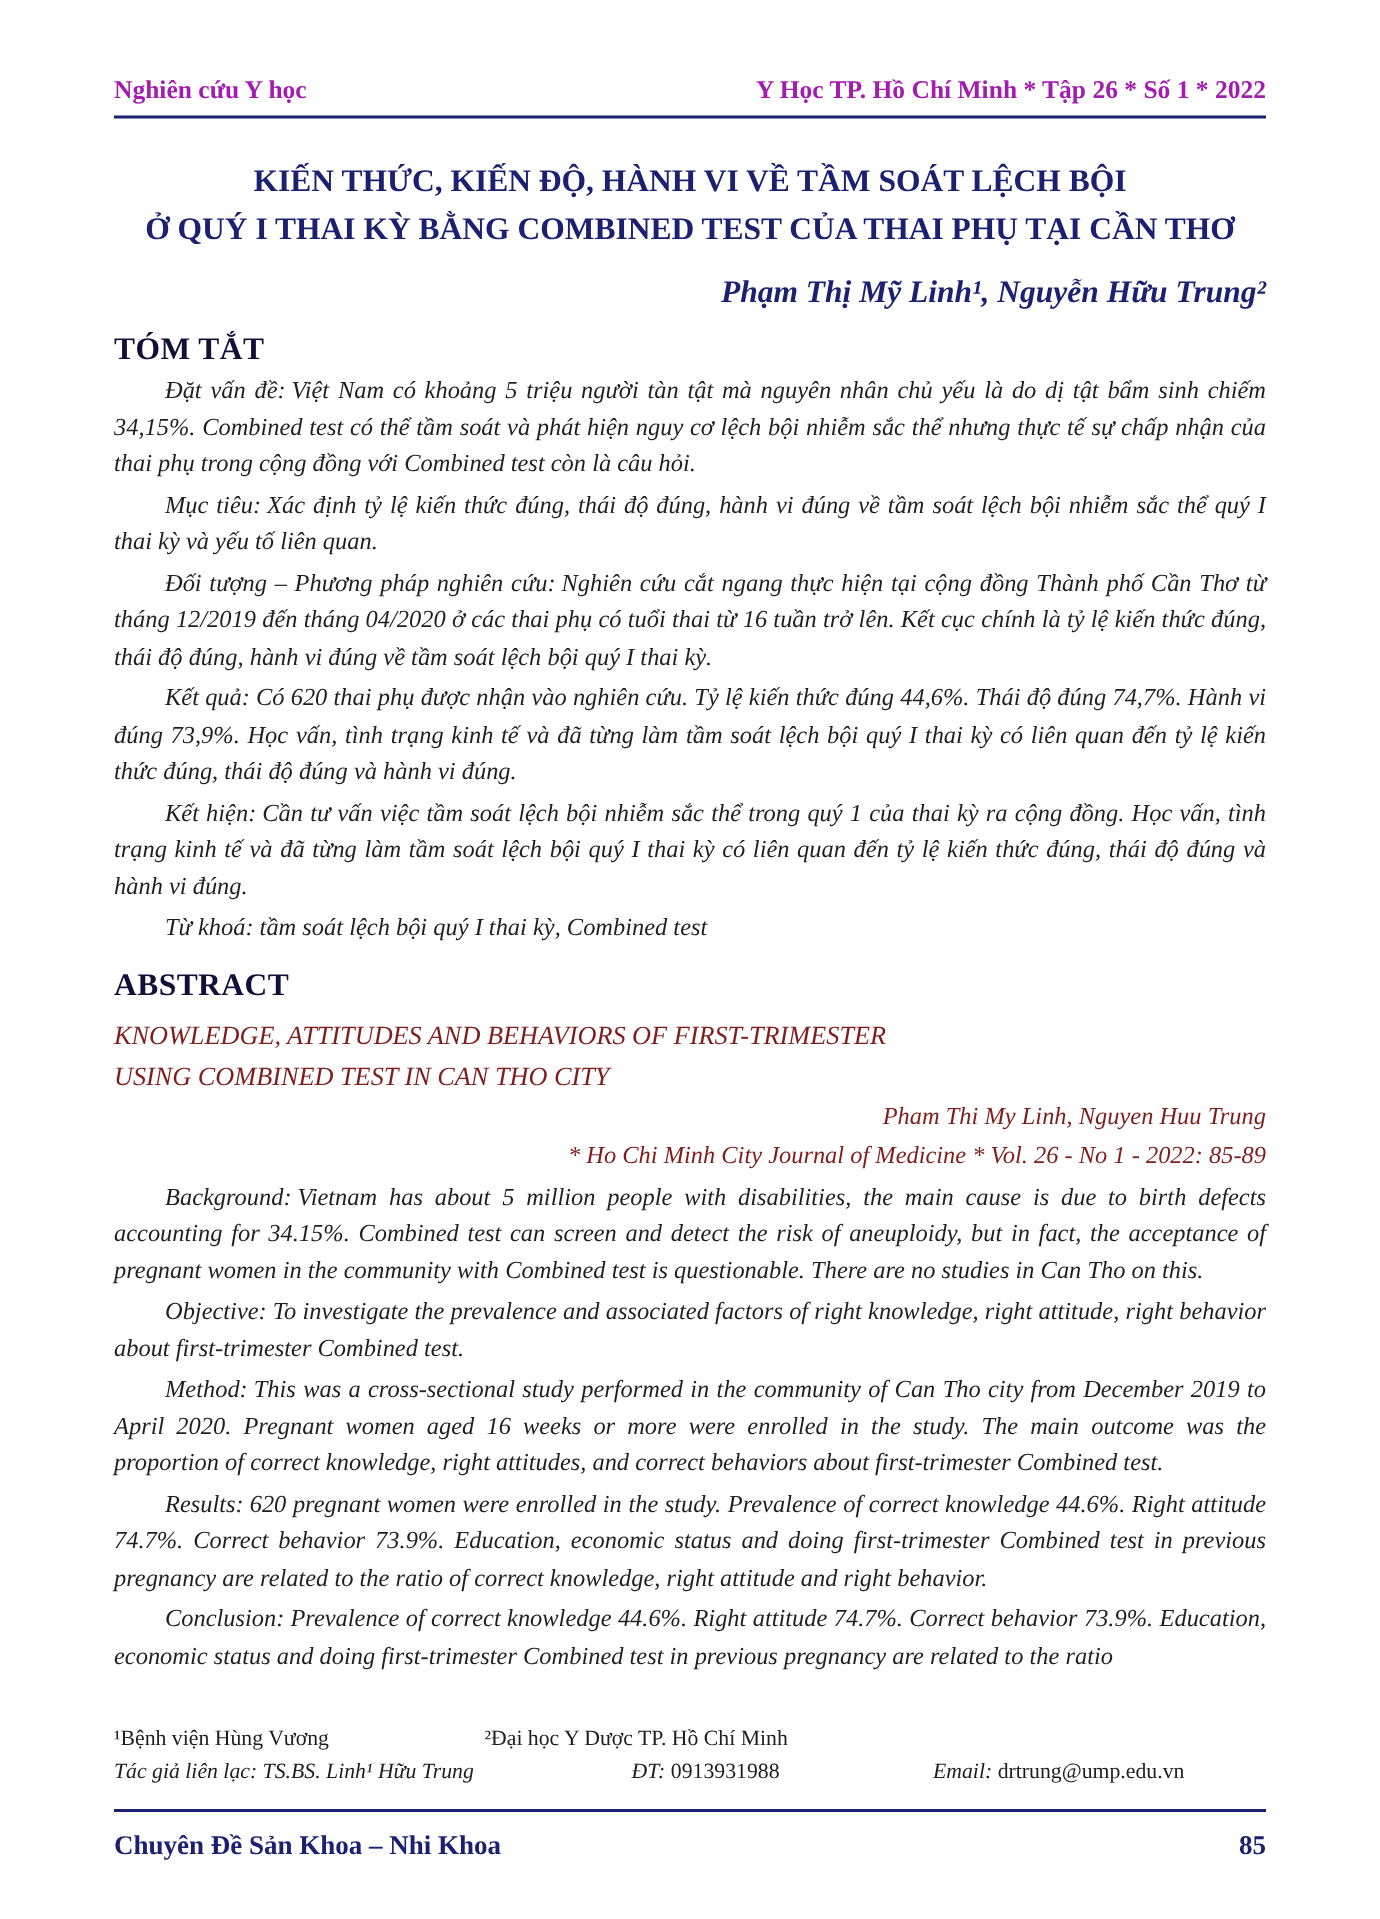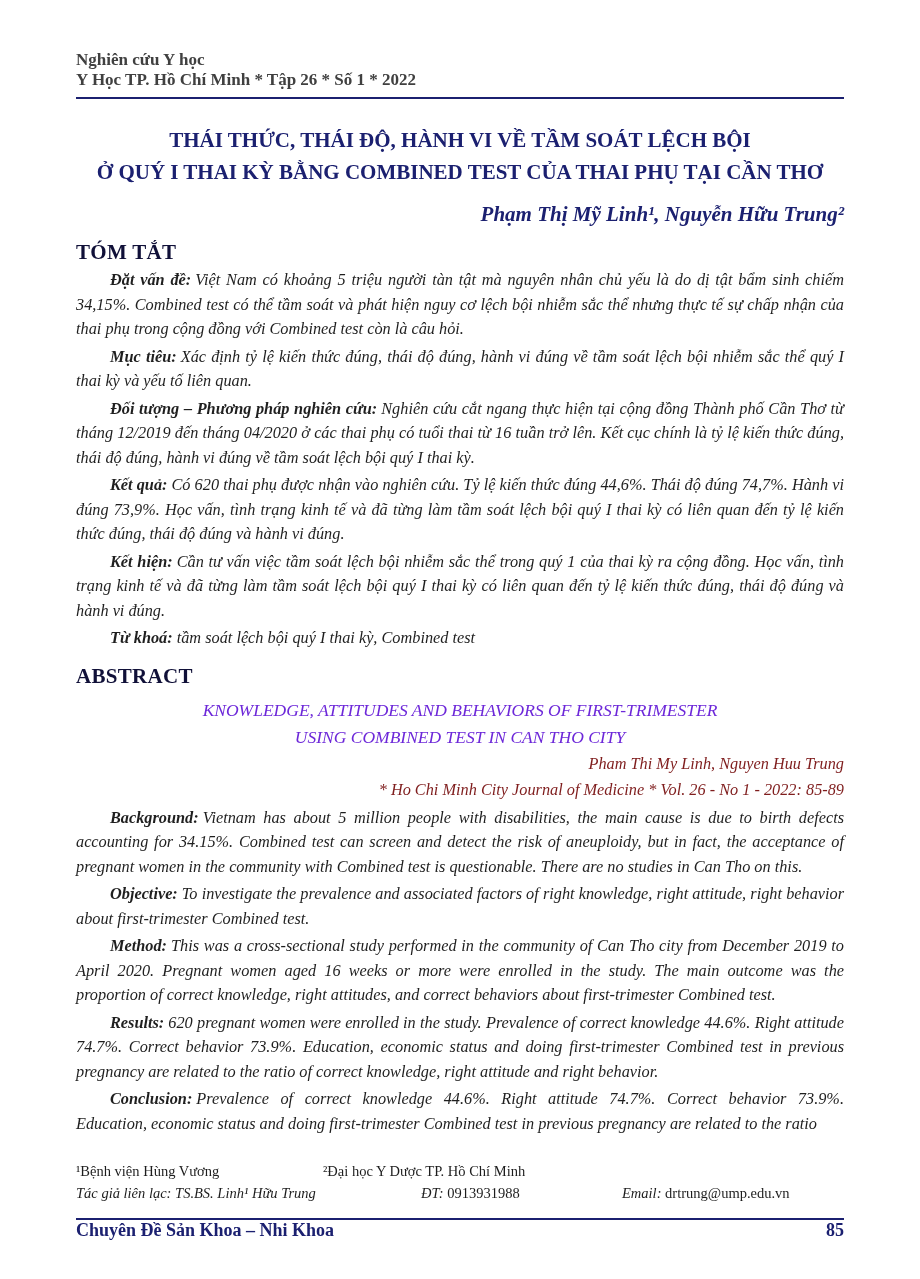--- a/index.html
+++ b/index.html
@@ -14,24 +14,23 @@
     font-family: "Liberation Serif", "DejaVu Serif", serif;
     color: #1d1d1d;
     overflow: hidden;
   }
   .page-header {
     display: flex;
     justify-content: space-between;
     align-items: baseline;
     border-bottom: 2px solid #1b2070;
     padding-bottom: 7px;
-    color: #404040;
+    color: #a21caf;
     font-weight: bold;
     font-size: 17px;
-    flex-direction: column;
   }
   .title {
     margin-top: 26px;
     text-align: center;
     color: #1b2070;
     font-size: 21px;
     font-weight: bold;
     line-height: 1.5;
   }
   .title-line { display: block; }
@@ -52,28 +51,28 @@
   }
   .para {
     margin-top: 3px;
     font-style: italic;
     font-size: 16.3px;
     line-height: 24.5px;
     text-align: justify;
     text-indent: 34px;
     color: #1f1f1f;
   }
-  .plabel { font-weight: bold; padding-right: 4px; }
+  .plabel { font-weight: normal; padding-right: 4px; }
   .en-title {
     margin-top: 8px;
-    text-align: center;
+    text-align: left;
     font-style: italic;
     font-size: 17.5px;
     line-height: 27px;
-    color: #6d28d9;
+    color: #7f1d1d;
   }
   .en-authors, .en-ref {
     text-align: right;
     font-style: italic;
     font-size: 16.3px;
     line-height: 26px;
     color: #7f1d1d;
   }
   .bottom-block {
     position: absolute;
@@ -91,37 +90,38 @@
   .fn-line1, .fn-line2 { display: flex; gap: 31px; }
   .fn-affil1 { width: 216px; }
   .fn-contact { width: 314px; font-style: italic; }
   .fn-phone { width: 170px; }
   .fn-label { font-style: italic; }
   .page-footer {
     display: flex;
     justify-content: space-between;
     border-top: 2px solid #1b2070;
     margin-top: 14px;
+    padding-top: 12px;
     color: #1b2070;
     font-weight: bold;
     font-size: 18px;
   }
 </style>
 </head>
 <body>
 
 <div class="page">
 
   <header class="page-header">
     <span>Nghiên cứu Y học</span>
     <span>Y Học TP. Hồ Chí Minh * Tập 26 * Số 1 * 2022</span>
   </header>
 
   <h1 class="title">
-    <span class="title-line">THÁI THỨC, THÁI ĐỘ, HÀNH VI VỀ TẦM SOÁT LỆCH BỘI</span>
+    <span class="title-line">KIẾN THỨC, KIẾN ĐỘ, HÀNH VI VỀ TẦM SOÁT LỆCH BỘI</span>
     <span class="title-line">Ở QUÝ I THAI KỲ BẰNG COMBINED TEST CỦA THAI PHỤ TẠI CẦN THƠ</span>
   </h1>
 
   <div class="authors-vi">Phạm Thị Mỹ Linh¹, Nguyễn Hữu Trung²</div>
 
   <h2 class="sec-heading">TÓM TẮT</h2>
 
   <p class="para"><b class="plabel">Đặt vấn đề:</b><span>Việt Nam có khoảng 5 triệu người tàn tật mà nguyên nhân chủ yếu là do dị tật bẩm sinh chiếm 34,15%. Combined test có thể tầm soát và phát hiện nguy cơ lệch bội nhiễm sắc thể nhưng thực tế sự chấp nhận của thai phụ trong cộng đồng với Combined test còn là câu hỏi.</span></p>
 
   <p class="para"><b class="plabel">Mục tiêu:</b><span>Xác định tỷ lệ kiến thức đúng, thái độ đúng, hành vi đúng về tầm soát lệch bội nhiễm sắc thể quý I thai kỳ và yếu tố liên quan.</span></p>

